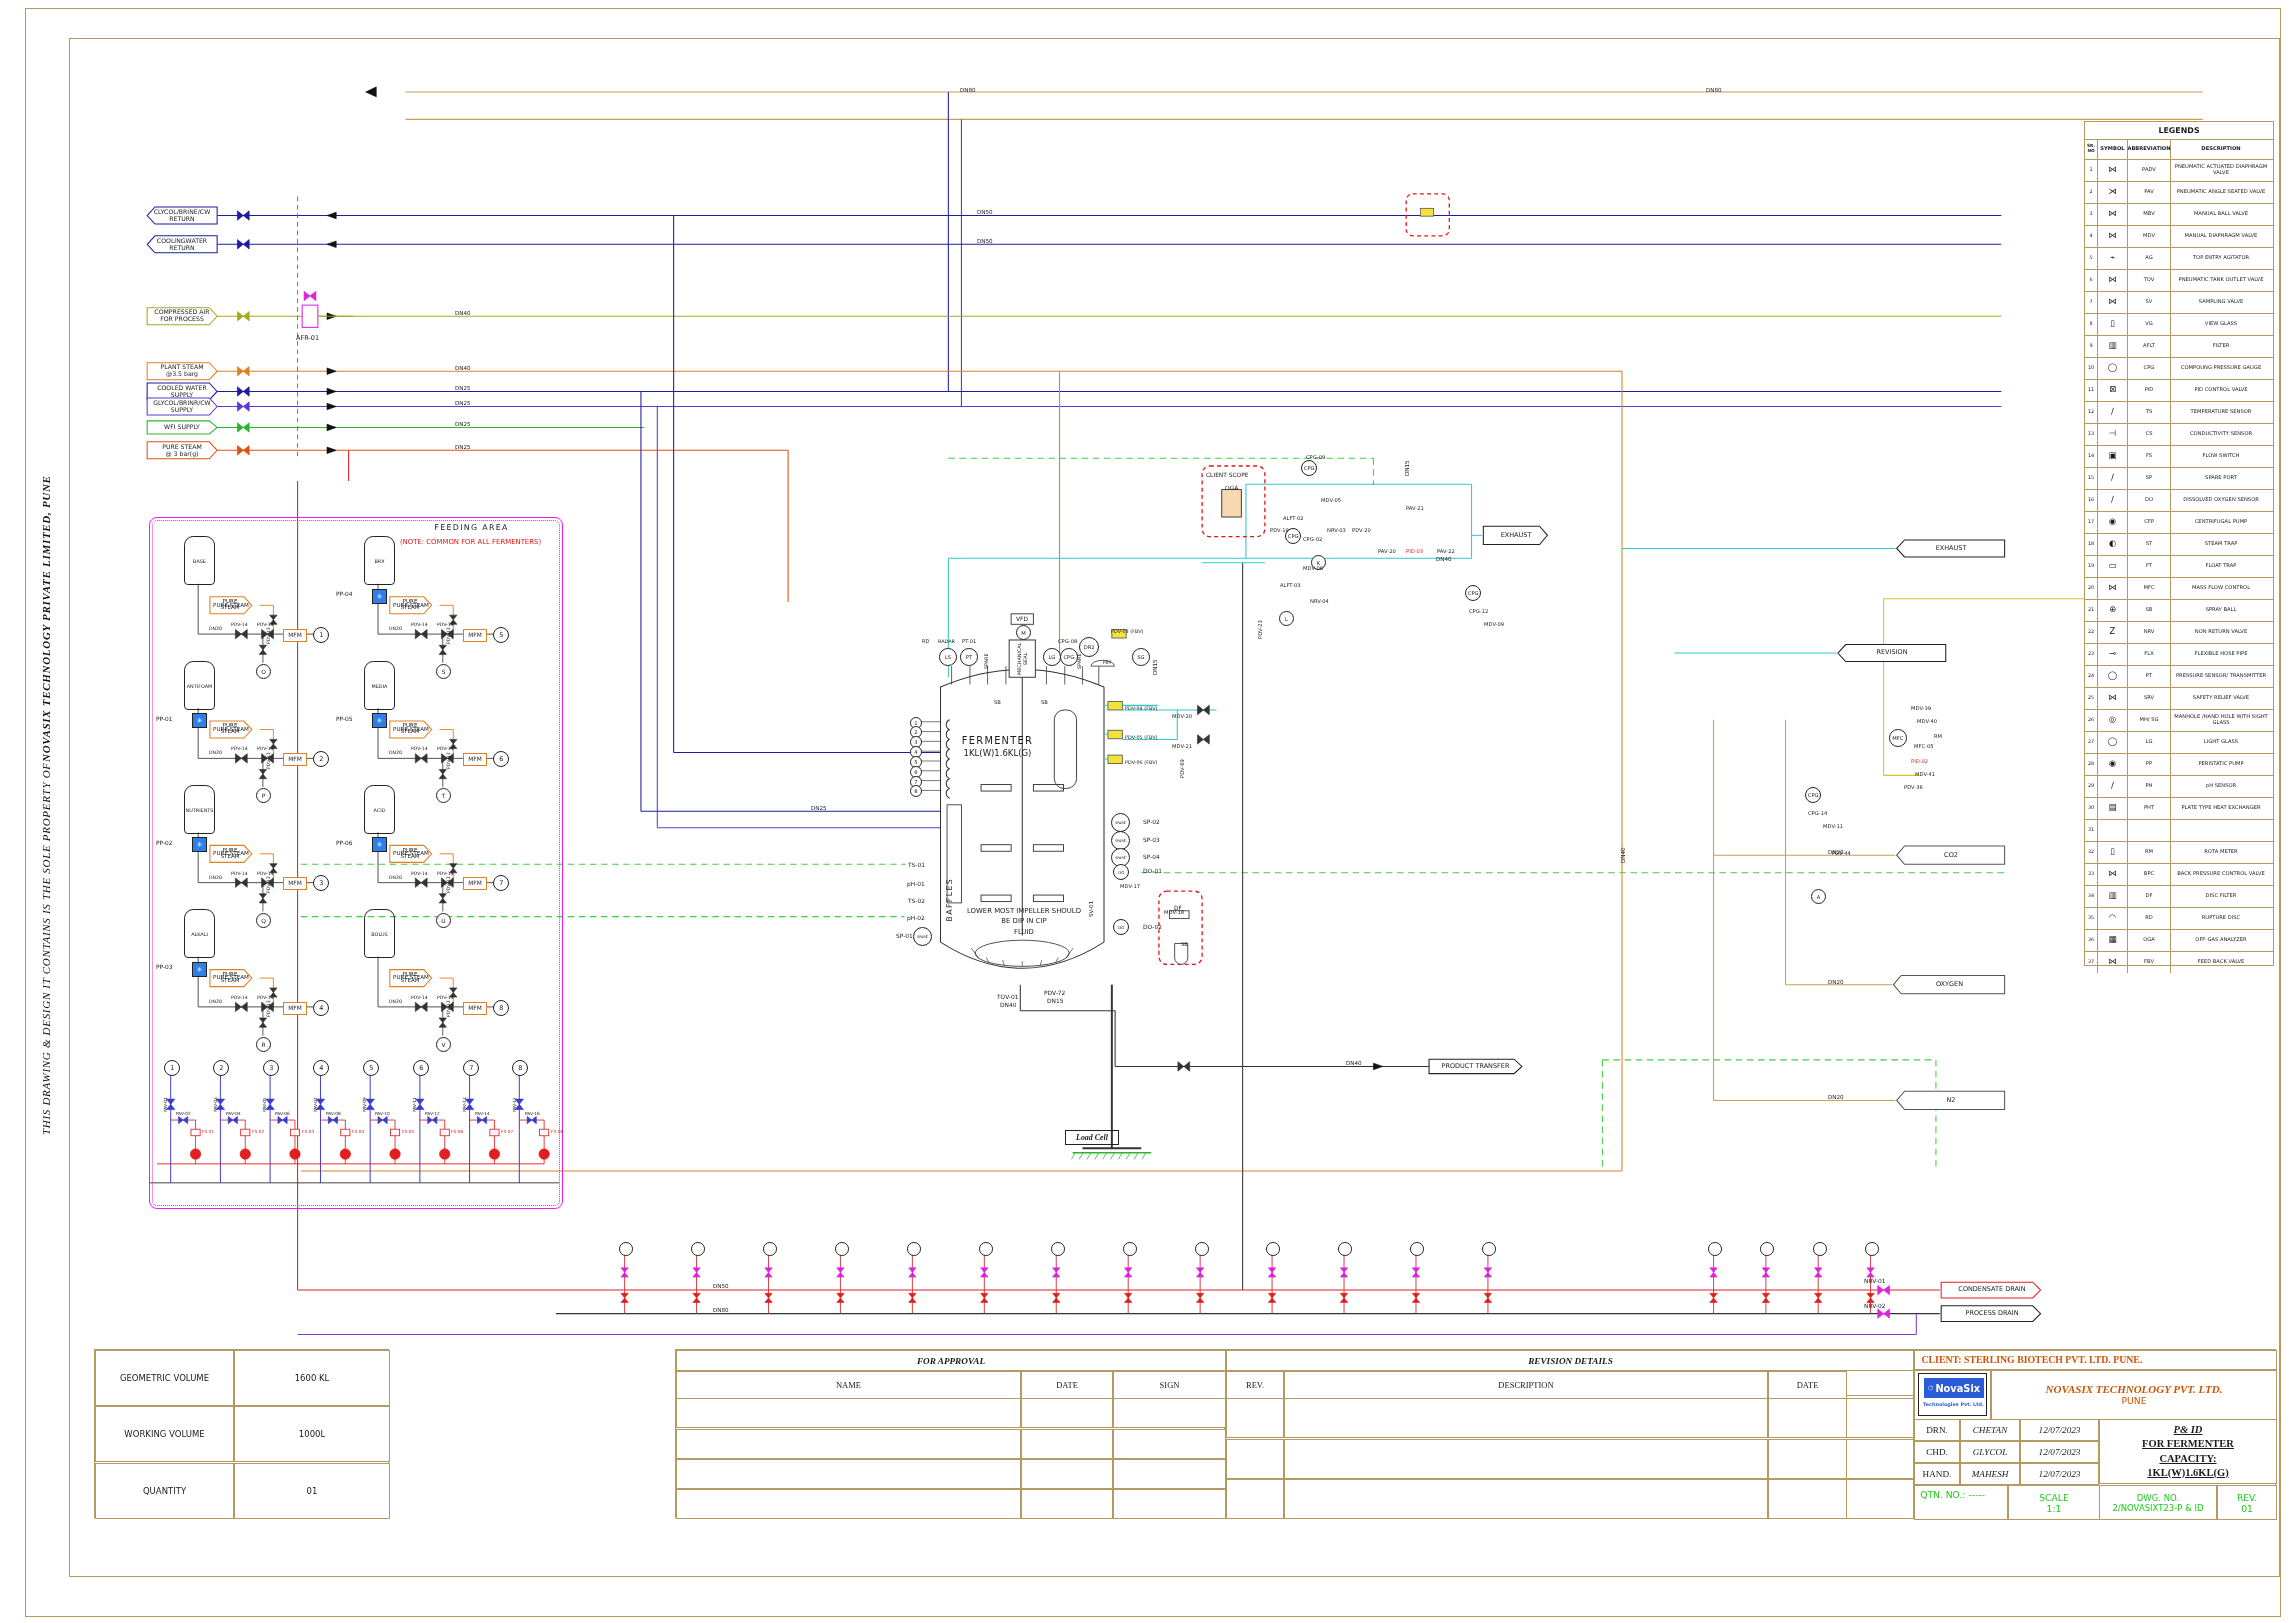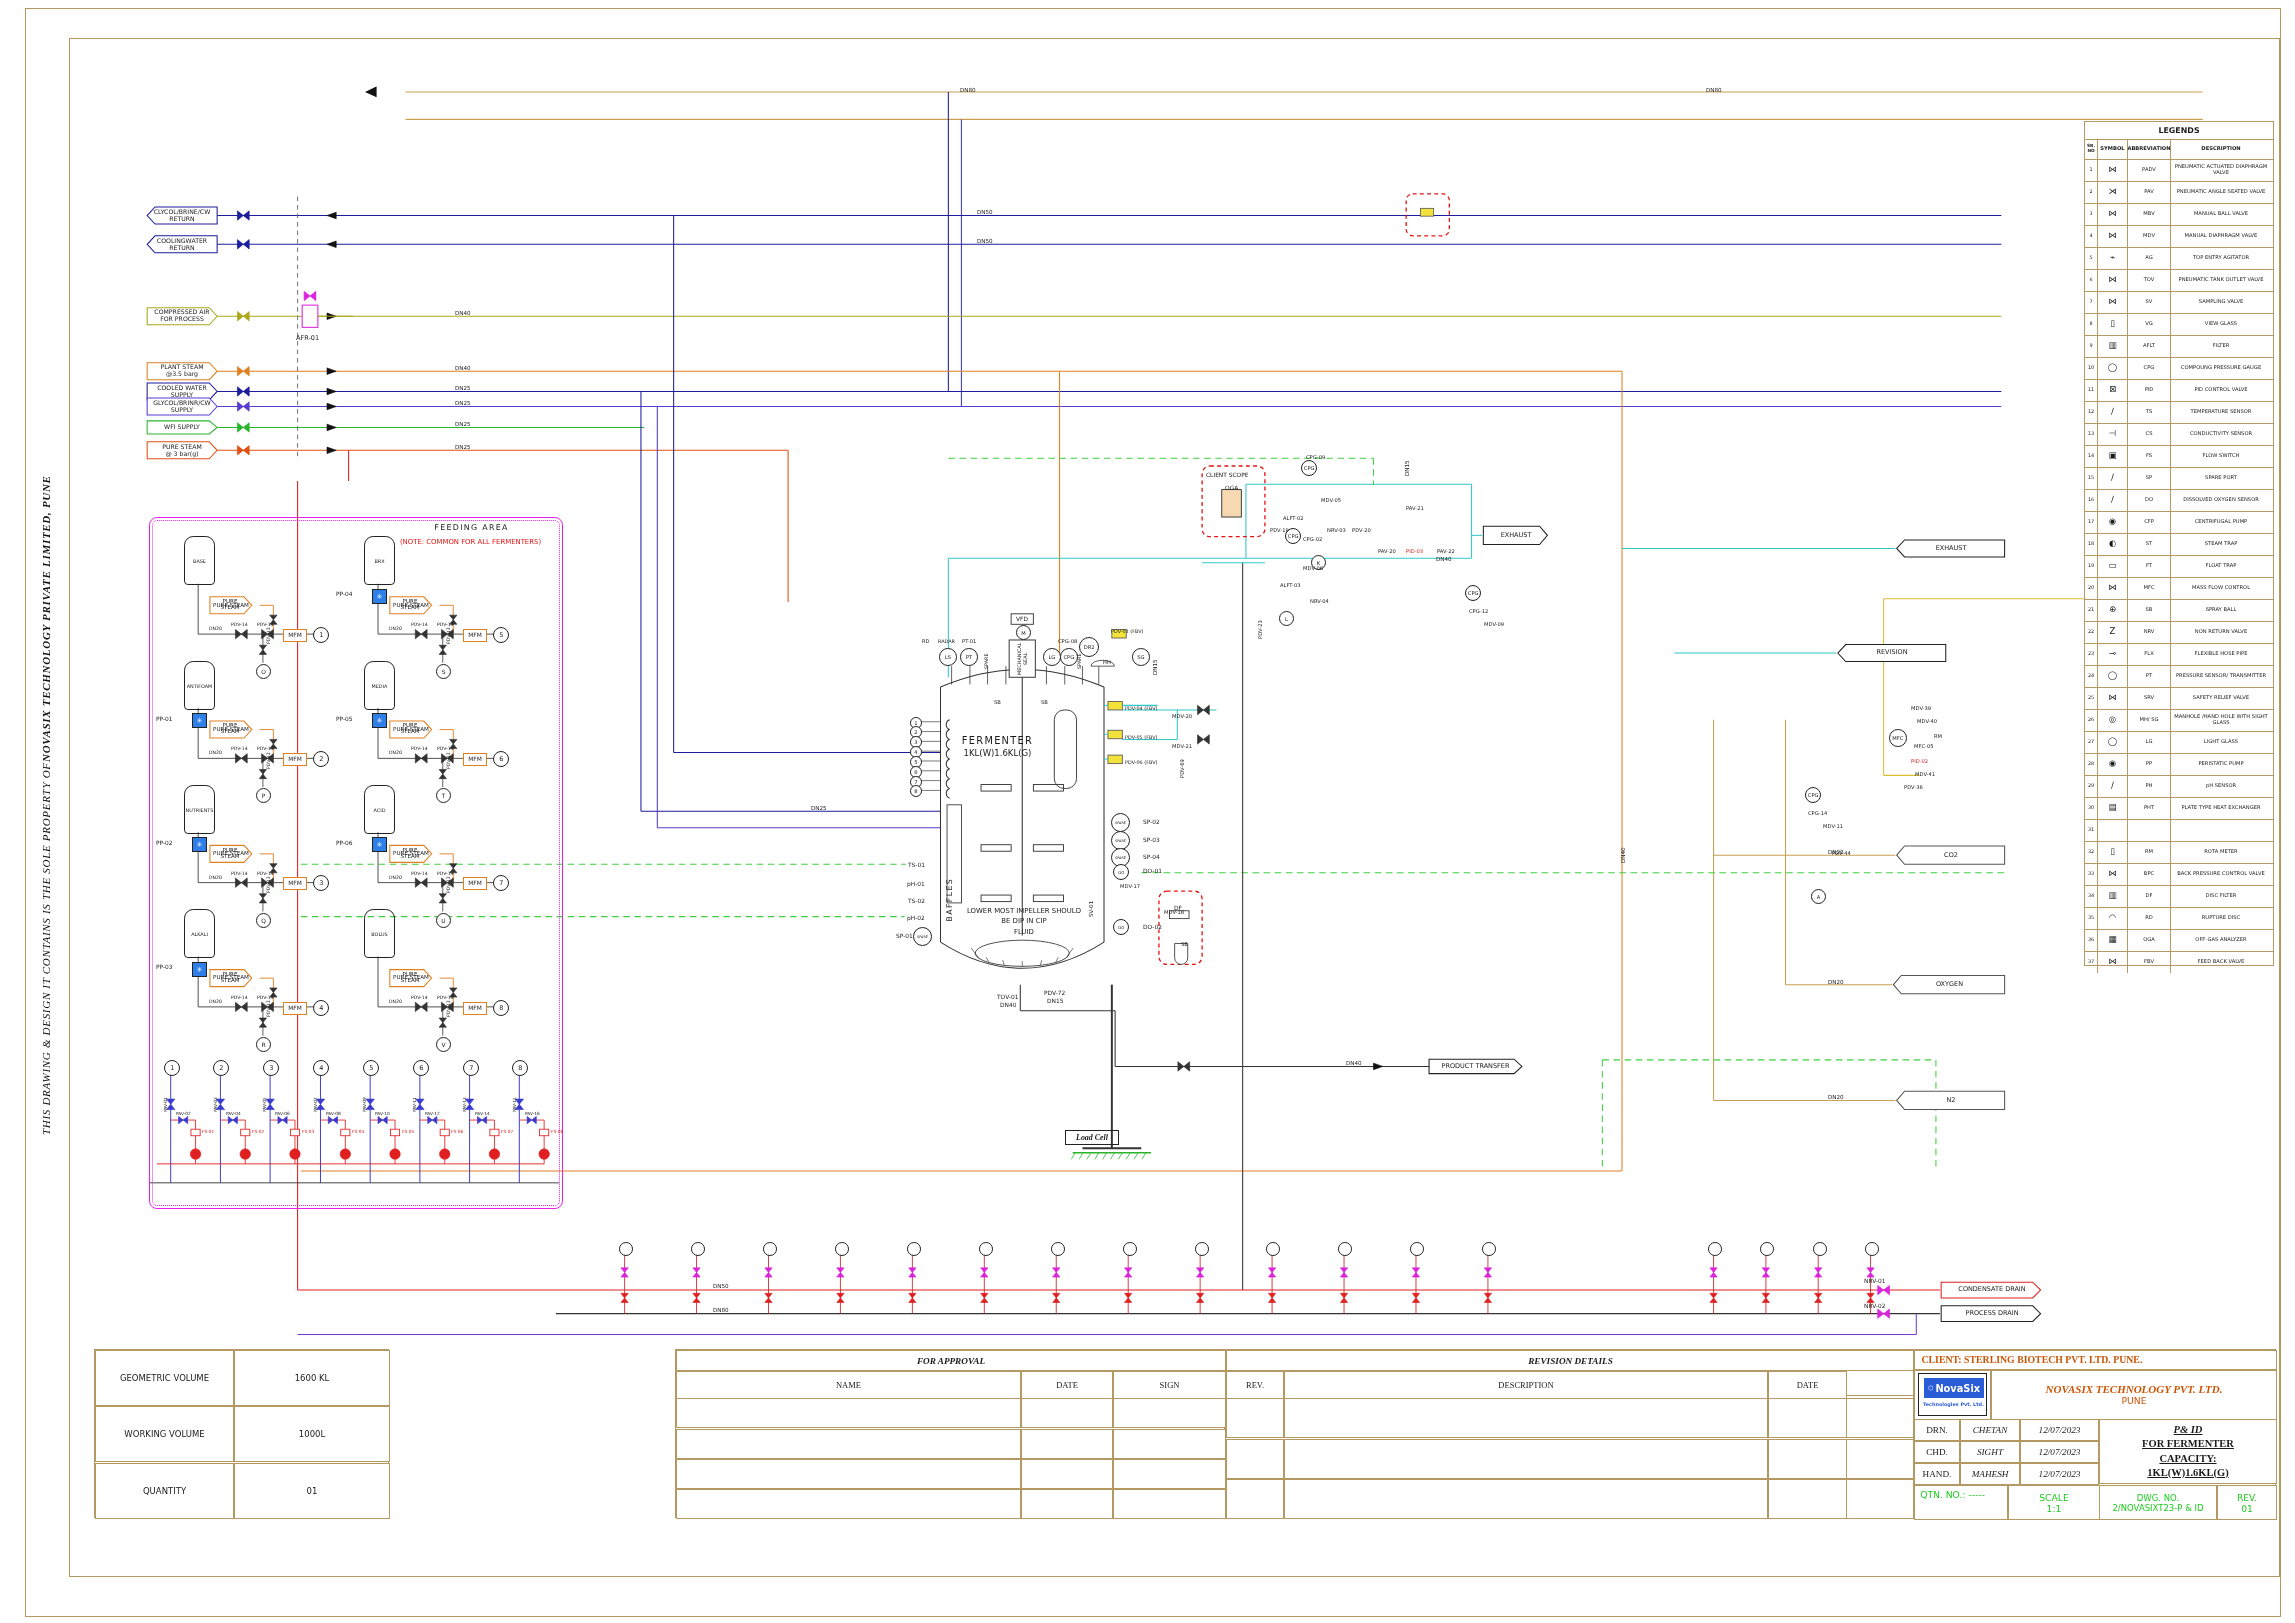--- a/index.html
+++ b/index.html
@@ -1062,21 +1062,21 @@
 
     <div class="cell" style="left:77px;top:19.6px;width:286px;height:50px;flex-direction:column;">
       <div class="orange serif" style="font-weight:bold;font-style:italic;font-size:11px;">NOVASIX TECHNOLOGY PVT. LTD.</div>
       <div class="orange" style="font-size:9.2px;">PUNE</div>
     </div>
 
     <div class="cell serif" style="left:0;top:69px;width:46px;height:21.6px;font-size:9.2px;">DRN.</div>
     <div class="cell serif" style="left:46px;top:69px;width:60px;height:21.6px;font-style:italic;font-size:9.2px;">CHETAN</div>
     <div class="cell serif" style="left:106px;top:69px;width:79px;height:21.6px;font-style:italic;font-size:9.2px;">12/07/2023</div>
     <div class="cell serif" style="left:0;top:91px;width:46px;height:21.6px;font-size:9.2px;">CHD.</div>
-    <div class="cell serif" style="left:46px;top:91px;width:60px;height:21.6px;font-style:italic;font-size:9.2px;">SIGHT</div>
+    <div class="cell serif" style="left:46px;top:91px;width:60px;height:21.6px;font-style:italic;font-size:9.2px;">GLYCOL</div>
     <div class="cell serif" style="left:106px;top:91px;width:79px;height:21.6px;font-style:italic;font-size:9.2px;">12/07/2023</div>
     <div class="cell serif" style="left:0;top:113px;width:46px;height:22px;font-size:9.2px;">HAND.</div>
     <div class="cell serif" style="left:46px;top:113px;width:60px;height:22px;font-style:italic;font-size:9.2px;">MAHESH</div>
     <div class="cell serif" style="left:106px;top:113px;width:79px;height:22px;font-style:italic;font-size:9.2px;">12/07/2023</div>
 
     <div class="cell serif" style="left:185px;top:69px;width:178px;height:65px;flex-direction:column;font-weight:bold;font-size:10.5px;line-height:1.35;">
       <span style="text-decoration:underline;font-style:italic;">P&amp; ID</span>
       <span style="text-decoration:underline;">FOR FERMENTER</span>
       <span style="text-decoration:underline;">CAPACITY:</span>
       <span style="text-decoration:underline;">1KL(W)1.6KL(G)</span>

